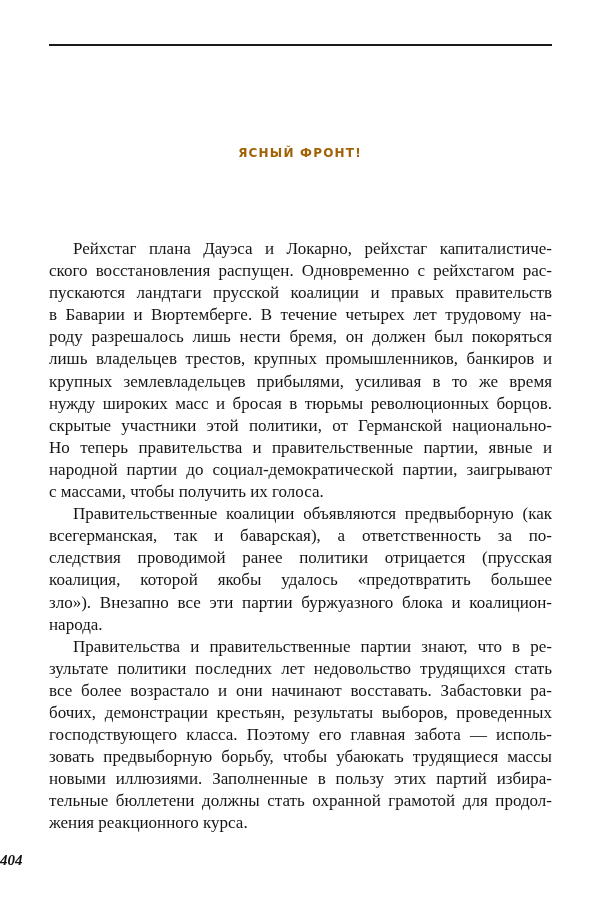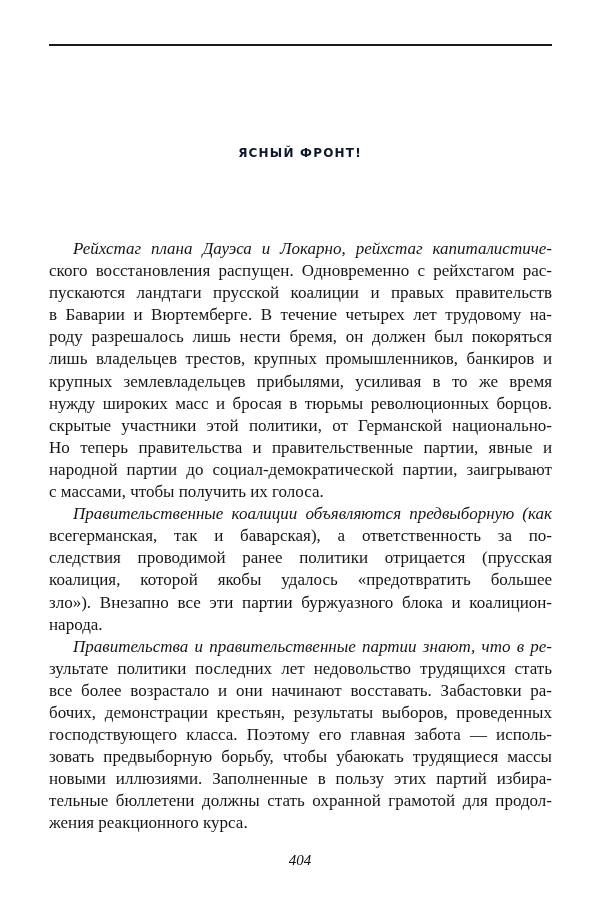--- a/index.html
+++ b/index.html
@@ -1,28 +1,28 @@
 <!DOCTYPE html>
 <html><head>
 <meta charset="utf-8">
 <style>
   html, body { margin: 0; padding: 0; background: #ffffff; }
   body { width: 600px; height: 899px; position: relative; overflow: hidden; }
   .page { position: absolute; left: 0; top: 0; width: 600px; height: 899px; }
   .top-rule { position: absolute; left: 49px; top: 44px; width: 503px; height: 2px; background: #1a1a1a; }
   .title { position: absolute; left: 0; width: 600px; top: 146px; text-align: center;
-    font-family: "DejaVu Sans", sans-serif; font-weight: bold; font-size: 12px; letter-spacing: 1.2px; color: #0f172a; }
+    font-family: "DejaVu Sans", sans-serif; font-weight: bold; font-size: 12px; letter-spacing: 1.2px; color: #a16207; }
   .body { position: absolute; left: 49px; top: 238px; width: 503px;
     font-family: "Liberation Serif", serif; font-size: 17px; line-height: 22.1px; color: #151515;
     text-align: justify; }
   .line { display: block; white-space: nowrap; text-align-last: justify; text-align: justify; height: 22.1px; }
   .line.last { text-align-last: left; }
-  .line.indent { padding-left: 24px; font-style: italic; }
-  .page-number { position: absolute; left: 0; width: 600px; top: 852px; text-align: center;
-    font-family: "Liberation Serif", serif; font-weight: normal; font-style: italic; font-size: 15px; color: #111; }
+  .line.indent { padding-left: 24px; }
+  .page-number { position: absolute; left: 0; width: 600px; top: 852px; 
+    font-family: "Liberation Serif", serif; font-weight: bold; font-style: italic; font-size: 15px; color: #111; }
 </style>
 </head>
 <body>
 
 <div class="page">
   <div class="top-rule"></div>
   <div class="title">ЯСНЫЙ ФРОНТ!</div>
   <div class="body" id="body">
       <div>
         <span class="line indent">Рейхстаг плана Дауэса и Локарно, рейхстаг капиталистиче-</span>

